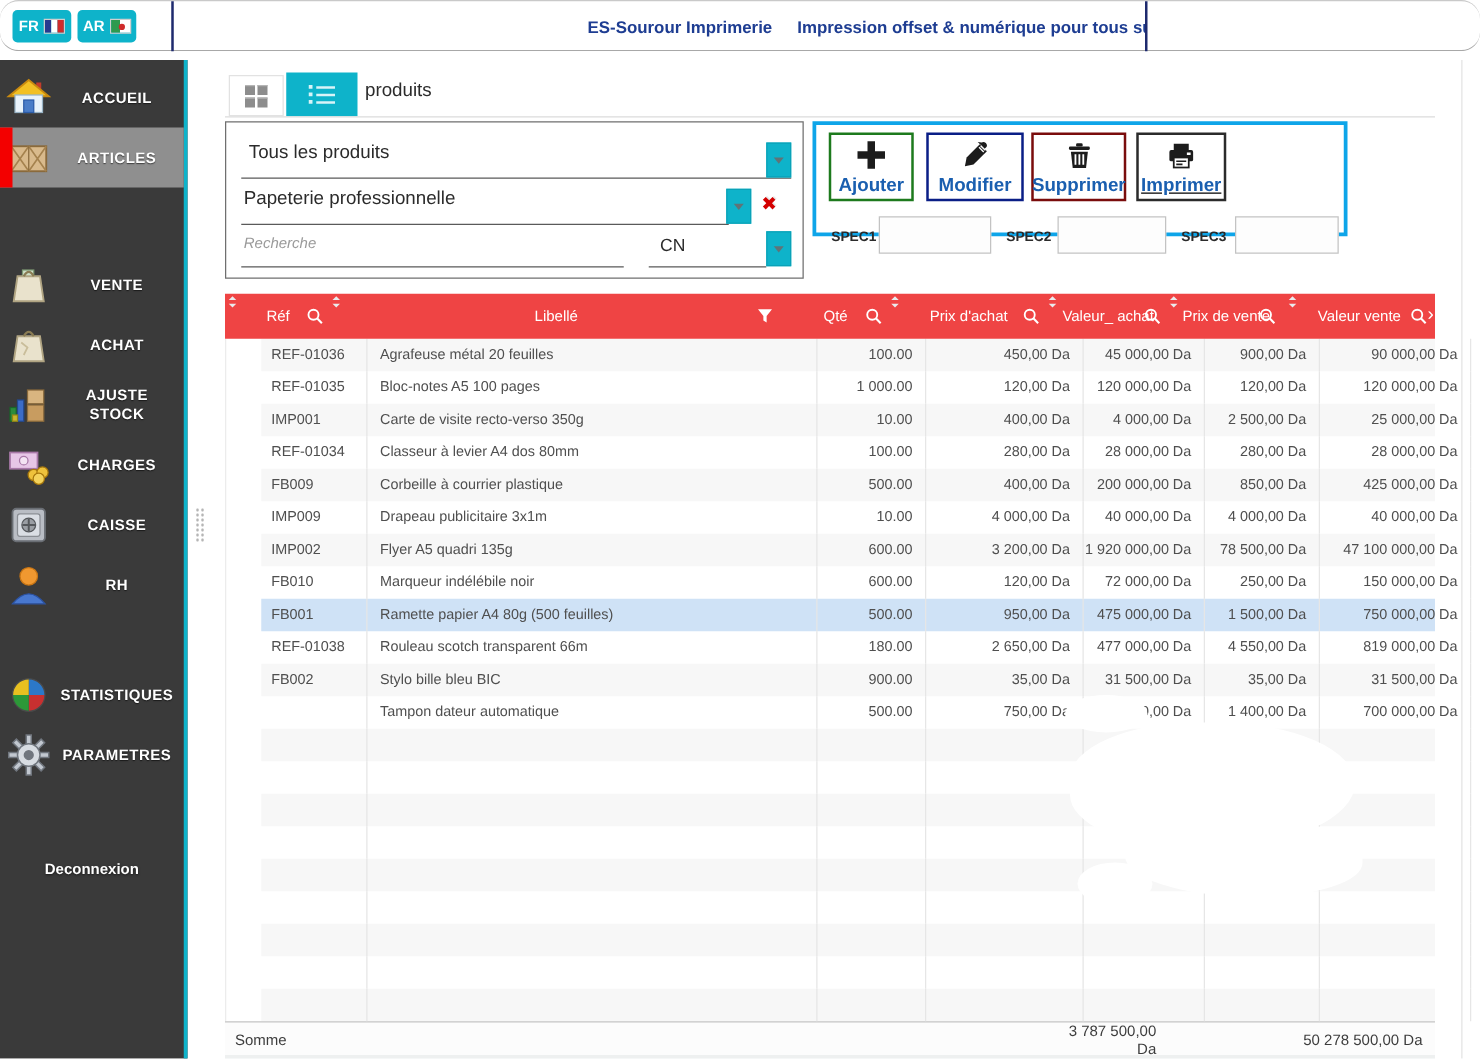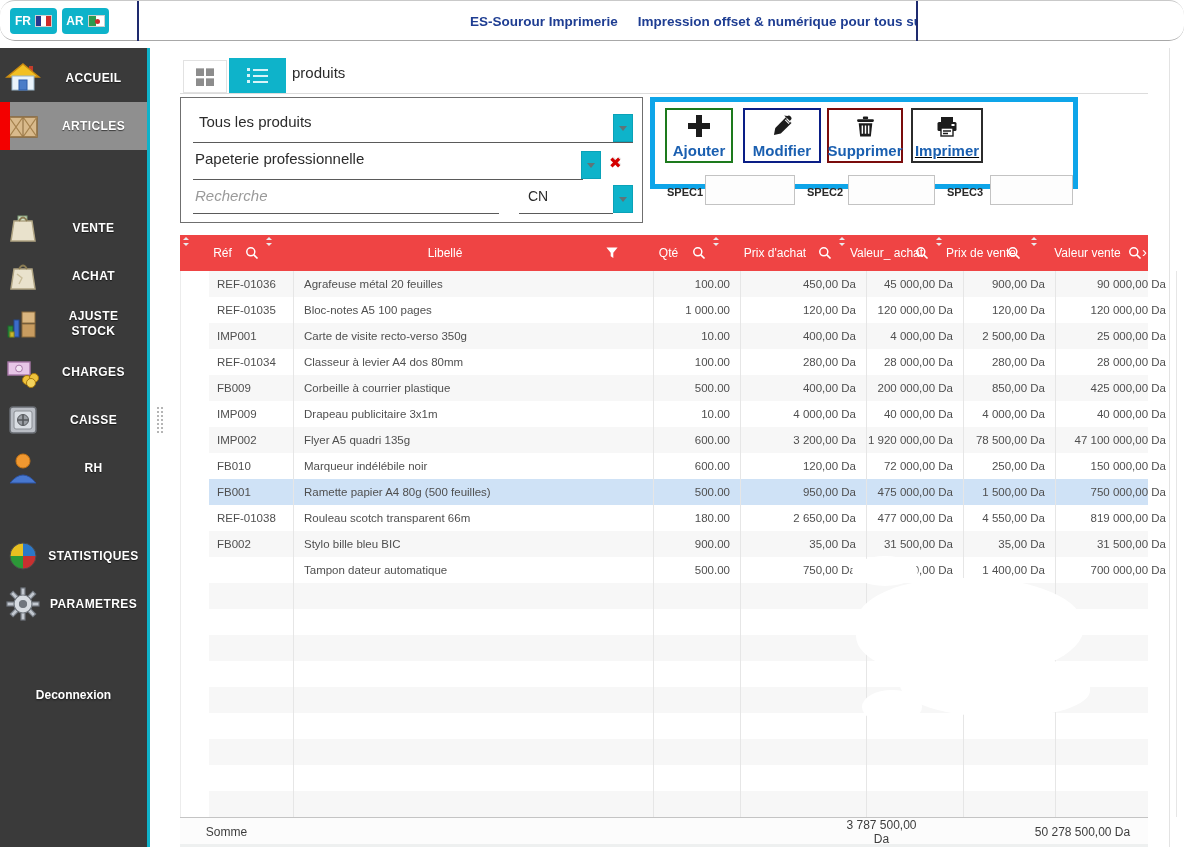--- a/index.html
+++ b/index.html
@@ -49,26 +49,26 @@
   
   .filters{position:absolute;left:180px;top:97px;width:463px;height:126px;border:1px solid #6f6f6f;
            background:#fff;box-sizing:border-box;}
   .f-text{position:absolute;font-size:15px;color:#2b2b2b;}
   .f-line{position:absolute;height:1px;background:#5a5a5a;}
   .dd-btn{position:absolute;width:20px;height:28px;background:#0eb3ca;border:1px solid #0aa2b8;
           box-sizing:border-box;cursor:pointer;display:flex;align-items:center;justify-content:center;}
   .caret{width:0;height:0;border-left:4px solid transparent;border-right:4px solid transparent;
          border-top:5px solid #5f7478;}
   .search-input{position:absolute;left:12px;top:88px;width:305px;border:none;outline:none;
-                font-size:15px;font-style:italic;color:#555;font-family:inherit;}
+                font-size:12px;font-style:italic;color:#555;font-family:inherit;}
   .search-input::placeholder{color:#9a9a9a;font-style:italic;}
   .clear-x{position:absolute;left:428px;top:56px;font-size:15px;font-weight:bold;color:#d40000;
            cursor:pointer;text-shadow:1px -1px 0 #e8e8e8;}
   
-  .actions{position:absolute;left:650px;top:97px;width:428px;height:92px;border:5px solid #0ea5e9;
+  .actions{position:absolute;left:650px;top:97px;width:428px;height:92px;border:3px solid #0ea5e9;
            background:#fff;box-sizing:border-box;}
   .act-btn{position:absolute;top:6px;height:55px;background:#fff;box-sizing:border-box;cursor:pointer;
            display:flex;flex-direction:column;align-items:center;justify-content:flex-end;padding-bottom:2px;}
   .act-btn .aicon{flex:1;display:flex;align-items:center;justify-content:center;}
   .act-btn .alabel{font-size:15px;font-weight:bold;color:#1a5fb0;line-height:17px;}
   .plus-ic{position:relative;width:22px;height:22px;}
   .plus-ic::before,.plus-ic::after{content:'';position:absolute;background:#1c1c1c;}
   .plus-ic::before{left:8px;top:0;width:6px;height:22px;}
   .plus-ic::after{left:0;top:8px;width:22px;height:6px;}
   .spec-label{position:absolute;top:84px;font-size:11px;font-weight:bold;color:#2b2b2b;}
@@ -90,21 +90,21 @@
   .trow{display:grid;height:26px;align-items:center;font-size:11.5px;color:#4f4f4f;cursor:pointer;}
   .trow:nth-child(odd){background:#f7f7f7;}
   .trow.sel{background:#cfe2f6;}
   .cell{height:26px;line-height:26px;box-sizing:border-box;border-right:1px solid #e6e6e6;
         overflow:hidden;white-space:nowrap;}
   .c-left{padding-left:8px;text-align:left;}
   .c-lib{padding-left:10px;text-align:left;}
   .c-num{padding-right:10px;text-align:right;}
   .tsum{display:grid;height:26px;align-items:center;border-top:1px solid #c4c4c4;background:#fcfcfc;
         font-size:12px;color:#3d3d3d;}
-  .tsum .scell{box-sizing:border-box;text-align:center;}
+  .tsum .scell{box-sizing:border-box;}
   .strip{height:5px;background:#eef0f0;}
   .right-line{position:absolute;left:1169px;top:48px;width:1px;height:799px;background:#e3e3e3;}
   
   .smudge{position:absolute;background:#fff;}
   .sm1{left:852px;top:556px;width:66px;height:30px;border-radius:50%;}
   .sm2{left:856px;top:578px;width:228px;height:100px;border-radius:48% 52% 55% 45%;}
   .sm3{left:900px;top:655px;width:190px;height:62px;border-radius:50% 50% 45% 55%;}
   .sm4{left:862px;top:690px;width:60px;height:34px;border-radius:50%;}
 </style>
 </head>

